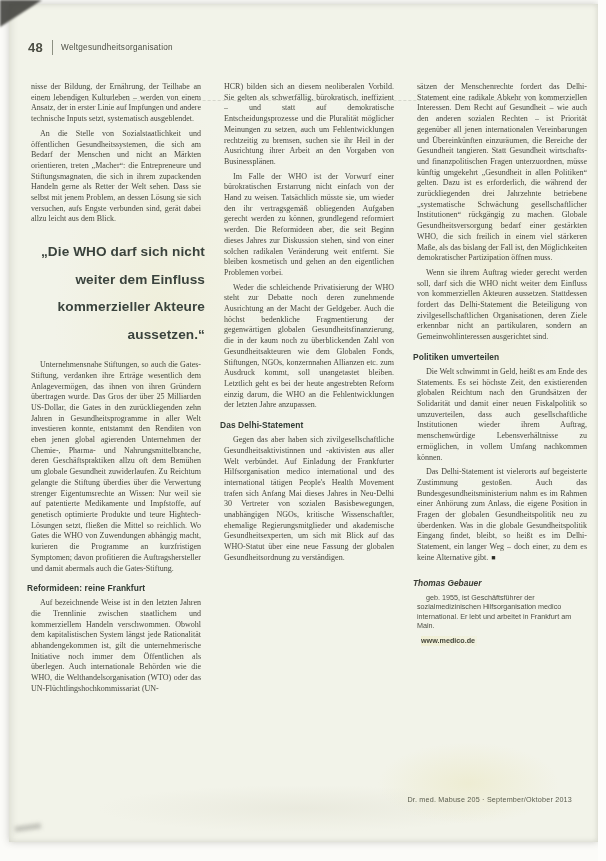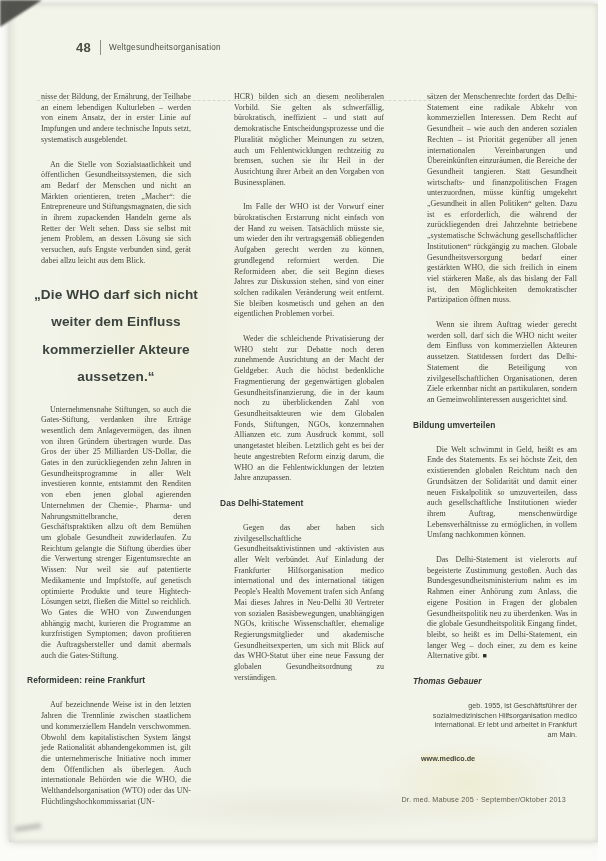--- a/index.html
+++ b/index.html
@@ -13,58 +13,58 @@
     background:
       radial-gradient(closest-side at 26% 38%, rgba(233,229,186,.30), rgba(233,229,186,0) 70%),
       radial-gradient(closest-side at 82% 30%, rgba(233,227,178,.28), rgba(233,227,178,0) 70%),
       radial-gradient(closest-side at 78% 93%, rgba(230,224,170,.35), rgba(230,224,170,0) 70%),
       radial-gradient(closest-side at 50% 96%, rgba(210,208,190,.25), rgba(210,208,190,0) 70%),
       #f2f3e9;
     box-shadow: 0 0 7px rgba(60,60,50,.25), inset 3px 0 6px rgba(90,90,80,.12), inset -2px 0 4px rgba(90,90,80,.10);
   }
   .scan{position:absolute;inset:0;filter:blur(.28px);}
   
-  .header{position:absolute;left:19px;top:36px;display:flex;align-items:center;color:#4c4e44;margin-left:48px;}
+  .header{position:absolute;left:19px;top:36px;display:flex;align-items:center;color:#4c4e44;}
   .pagenum{font:bold 13px "Liberation Sans", sans-serif;letter-spacing:.3px;}
   .hdr-divider{width:1px;height:15px;background:#8d9082;margin:0 8px 0 9px;}
   .hdr-section{font:8.2px "Liberation Sans", sans-serif;letter-spacing:.25px;}
   .scanline{
     position:absolute;left:28px;top:96px;width:540px;height:0;
     border-top:1px dashed rgba(110,112,100,.22);
   }
   
   .columns{
     position:absolute;left:18px;top:74px;width:562px;height:736px;
     display:flex;gap:15px;overflow:hidden;
   }
   .col{
     width:178px;flex:0 0 178px;
     font-size:8px;line-height:10.7px;text-align:justify;color:#45463d;
     overflow:hidden;
   }
-  .col p{margin:14px;text-indent:9px;}
+  .col p{margin:4px;text-indent:9px;}
   .col p.cont{text-indent:0;}
   .subhead{
     font:bold 8.4px/11px "Liberation Sans", sans-serif;color:#333b34;
     margin:9px 0 3px;text-align:left;letter-spacing:.1px;
   }
   .pullquote{
     font:bold 13.6px/27.5px "Liberation Sans", sans-serif;color:#3a433d;
-    margin:13px 0 12px;text-align:center;letter-spacing:.1px;
+    margin:13px 0 12px;text-align:right;letter-spacing:.1px;
   }
   .endmark{font-size:7px;color:#2c2d27;margin-left:3px;}
   
   .authorblk{margin-top:14px;text-align:left;}
   .author-name{font:bold italic 8.4px/11px "Liberation Sans", sans-serif;color:#3b3d35;margin:0 0 2.5px;}
-  .author-bio{font:7.2px/9.6px "Liberation Sans", sans-serif;color:#4b4d43;margin:0;text-align:right;}
+  .author-bio{font:7.2px/9.6px "Liberation Sans", sans-serif;color:#4b4d43;margin:0;text-align:left;}
   .author-url{font:bold 7.2px/10px "Liberation Sans", sans-serif;color:#45473d;margin:1px 8px 0;
     background:linear-gradient(90deg, rgba(240,238,210,.9), rgba(240,238,210,.4));display:inline-block;padding:0 2px 0 0;}
   
   .footer{
-    position:absolute;right:32px;bottom:38px;
+    position:absolute;right:26px;bottom:38px;
     font:7.2px "Liberation Sans", sans-serif;color:#5a5c4d;letter-spacing:.2px;
   }
   
   .corner-smudge{
     position:absolute;left:0;top:0;width:0;height:0;
     border-top:27px solid rgba(62,62,57,.88);
     border-right:42px solid transparent;
     filter:blur(1.2px);
   }
   .corner-smudge2{
@@ -104,21 +104,21 @@
         <p class="cont">HCR) bilden sich an diesem neoliberalen Vorbild. Sie gelten als schwerfällig, bürokratisch, ineffizient – und statt auf demokratische Entscheidungsprozesse und die Pluralität möglicher Meinungen zu setzen, auch um Fehlentwicklungen rechtzeitig zu bremsen, suchen sie ihr Heil in der Ausrichtung ihrer Arbeit an den Vorgaben von Businessplänen.</p>
         <p>Im Falle der WHO ist der Vorwurf einer bürokratischen Erstarrung nicht einfach von der Hand zu weisen. Tatsächlich müsste sie, um wieder den ihr vertragsgemäß obliegenden Aufgaben gerecht werden zu können, grundlegend reformiert werden. Die Reformideen aber, die seit Beginn dieses Jahres zur Diskussion stehen, sind von einer solchen radikalen Veränderung weit entfernt. Sie bleiben kosmetisch und gehen an den eigentlichen Problemen vorbei.</p>
         <p>Weder die schleichende Privatisierung der WHO steht zur Debatte noch deren zunehmende Ausrichtung an der Macht der Geldgeber. Auch die höchst bedenkliche Fragmentierung der gegenwärtigen globalen Gesundheitsfinanzierung, die in der kaum noch zu überblickenden Zahl von Gesundheitsakteuren wie dem Globalen Fonds, Stiftungen, NGOs, konzernnahen Allianzen etc. zum Ausdruck kommt, soll unangetastet bleiben. Letztlich geht es bei der heute angestrebten Reform einzig darum, die WHO an die Fehlentwicklungen der letzten Jahre anzupassen.</p>
         <div class="subhead">Das Delhi-Statement</div>
         <p>Gegen das aber haben sich zivilgesellschaftliche Gesundheitsaktivistinnen und -aktivisten aus aller Welt verbündet. Auf Einladung der Frankfurter Hilfsorganisation medico international und des international tätigen People's Health Movement trafen sich Anfang Mai dieses Jahres in Neu-Delhi 30 Vertreter von sozialen Basisbewegungen, unabhängigen NGOs, kritische Wissenschaftler, ehemalige Regierungsmitglieder und akademische Gesundheitsexperten, um sich mit Blick auf das WHO-Statut über eine neue Fassung der globalen Gesundheitsordnung zu verständigen.</p>
       </div>
 
       <div class="col">
         <p class="cont">sätzen der Menschenrechte fordert das Delhi-Statement eine radikale Abkehr von kommerziellen Interessen. Dem Recht auf Gesundheit – wie auch den anderen sozialen Rechten – ist Priorität gegenüber all jenen internationalen Vereinbarungen und Übereinkünften einzuräumen, die Bereiche der Gesundheit tangieren. Statt Gesundheit wirtschafts- und finanzpolitischen Fragen unterzuordnen, müsse künftig umgekehrt „Gesundheit in allen Politiken“ gelten. Dazu ist es erforderlich, die während der zurückliegenden drei Jahrzehnte betriebene „systematische Schwächung gesellschaftlicher Institutionen“ rückgängig zu machen. Globale Gesundheitsversorgung bedarf einer gestärkten WHO, die sich freilich in einem viel stärkeren Maße, als das bislang der Fall ist, den Möglichkeiten demokratischer Partizipation öffnen muss.</p>
         <p>Wenn sie ihrem Auftrag wieder gerecht werden soll, darf sich die WHO nicht weiter dem Einfluss von kommerziellen Akteuren aussetzen. Stattdessen fordert das Delhi-Statement die Beteiligung von zivilgesellschaftlichen Organisationen, deren Ziele erkennbar nicht an partikularen, sondern an Gemeinwohlinteressen ausgerichtet sind.</p>
-        <div class="subhead">Bildung umverteilen</div>
+        <div class="subhead">Politiken umverteilen</div>
         <p>Die Welt schwimmt in Geld, heißt es am Ende des Statements. Es sei höchste Zeit, den existierenden globalen Reichtum nach den Grundsätzen der Solidarität und damit einer neuen Fiskalpolitik so umzuverteilen, dass auch gesellschaftliche Institutionen wieder ihrem Auftrag, menschenwürdige Lebensverhältnisse zu ermöglichen, in vollem Umfang nachkommen können.</p>
         <p><span>Das Delhi-Statement ist vielerorts auf begeisterte Zustimmung gestoßen. Auch das Bundesgesundheitsministerium nahm es im Rahmen einer Anhörung zum Anlass, die eigene Position in Fragen der globalen Gesundheitspolitik neu zu überdenken. Was in die globale Gesundheitspolitik Eingang findet, bleibt, so heißt es im Delhi-Statement, ein langer Weg – doch einer, zu dem es keine Alternative gibt.</span><span class="endmark">■</span></p>
         <div class="authorblk">
           <div class="author-name">Thomas Gebauer</div>
           <p class="author-bio">geb. 1955, ist Geschäftsführer der sozialmedizinischen Hilfsorganisation medico international. Er lebt und arbeitet in Frankfurt am Main.</p>
           <div class="author-url">www.medico.de</div>
         </div>
       </div>
 
     </div>

